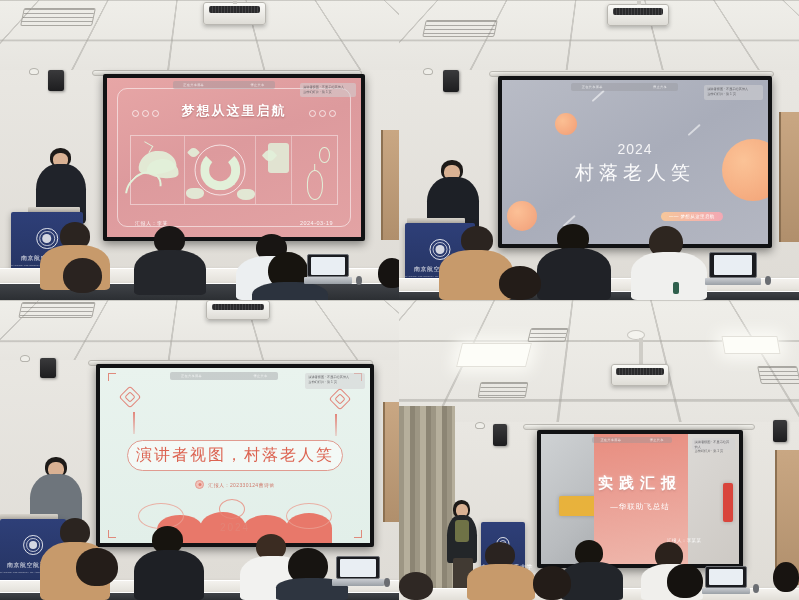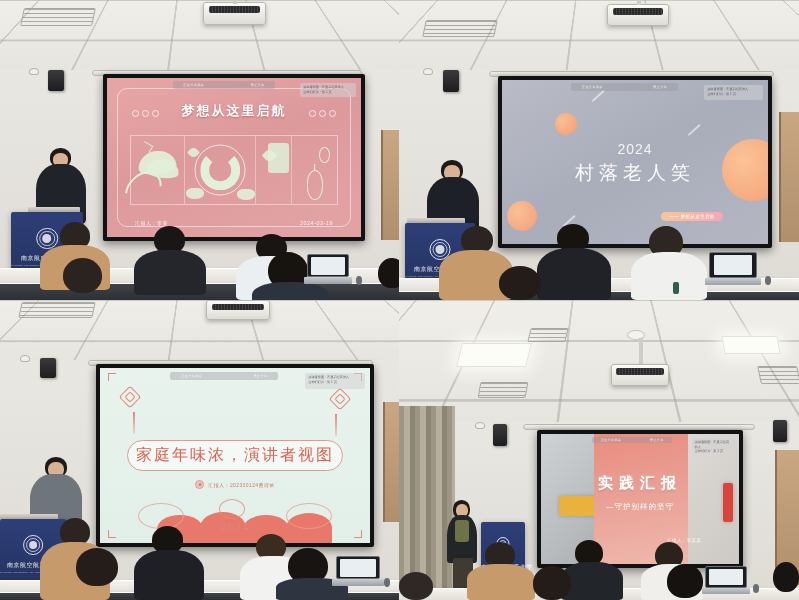--- a/index.html
+++ b/index.html
@@ -394,21 +394,21 @@
           <div class="knot" style="right:8%;top:13%"></div>
           <div class="knot-tail" style="right:12.3%;top:26%"></div>
 
           <div class="hill" style="left:21%;width:17%;height:16%"></div>
           <div class="hill" style="left:37%;width:17%;height:18%"></div>
           <div class="hill" style="left:53%;width:17%;height:16%"></div>
           <div class="hill" style="left:69%;width:17%;height:17%"></div>
           <div class="hill" style="left:21%;width:65%;height:5%;border-radius:0"></div>
 
           <div class="s3-titlebox">
-            <div class="s3-title">家庭年味浓，演讲者视图</div>
+            <div class="s3-title">演讲者视图，村落老人笑</div>
           </div>
           <div class="s3-sub">
             <div class="s3-avatar"></div>
             <span>汇报人：202330124曹诗蕾</span>
           </div>
           <div class="swirl" style="left:14%;bottom:8%;width:46px;height:26px"></div>
           <div class="swirl" style="right:14%;bottom:8%;width:46px;height:26px"></div>
           <div class="swirl" style="left:44%;bottom:14%;width:26px;height:20px;border-color:#e8897c"></div>
           <div class="s3-year">2024</div>
         </div>
@@ -488,21 +488,21 @@
         <div class="s4">
           <div class="s4-photo s4-l">
             <div class="s4-banner" style="left:18%;top:48%;width:46%;height:15%"></div>
           </div>
           <div class="s4-photo s4-r">
             <div class="s4-fu" style="left:18%;top:50%"></div>
             <div class="s4-banner" style="right:6%;top:38%;width:10%;height:30%;background:#d9453c"></div>
           </div>
           <div class="s4-center"></div>
           <div class="s4-title">实践汇报</div>
-          <div class="s4-sub">—守护别样的坚守</div>
+          <div class="s4-sub">—华联助飞总结</div>
           <div class="s4-foot">汇报人：李某某</div>
         </div>
         <div class="share-bar">
           <span>正在共享屏幕</span>
           <span>停止共享</span>
         </div>
         <div class="share-note">
           <span>演讲者视图 · 不显示给其他人</span>
           <span>当前幻灯片 · 第 1 页</span>
         </div>

